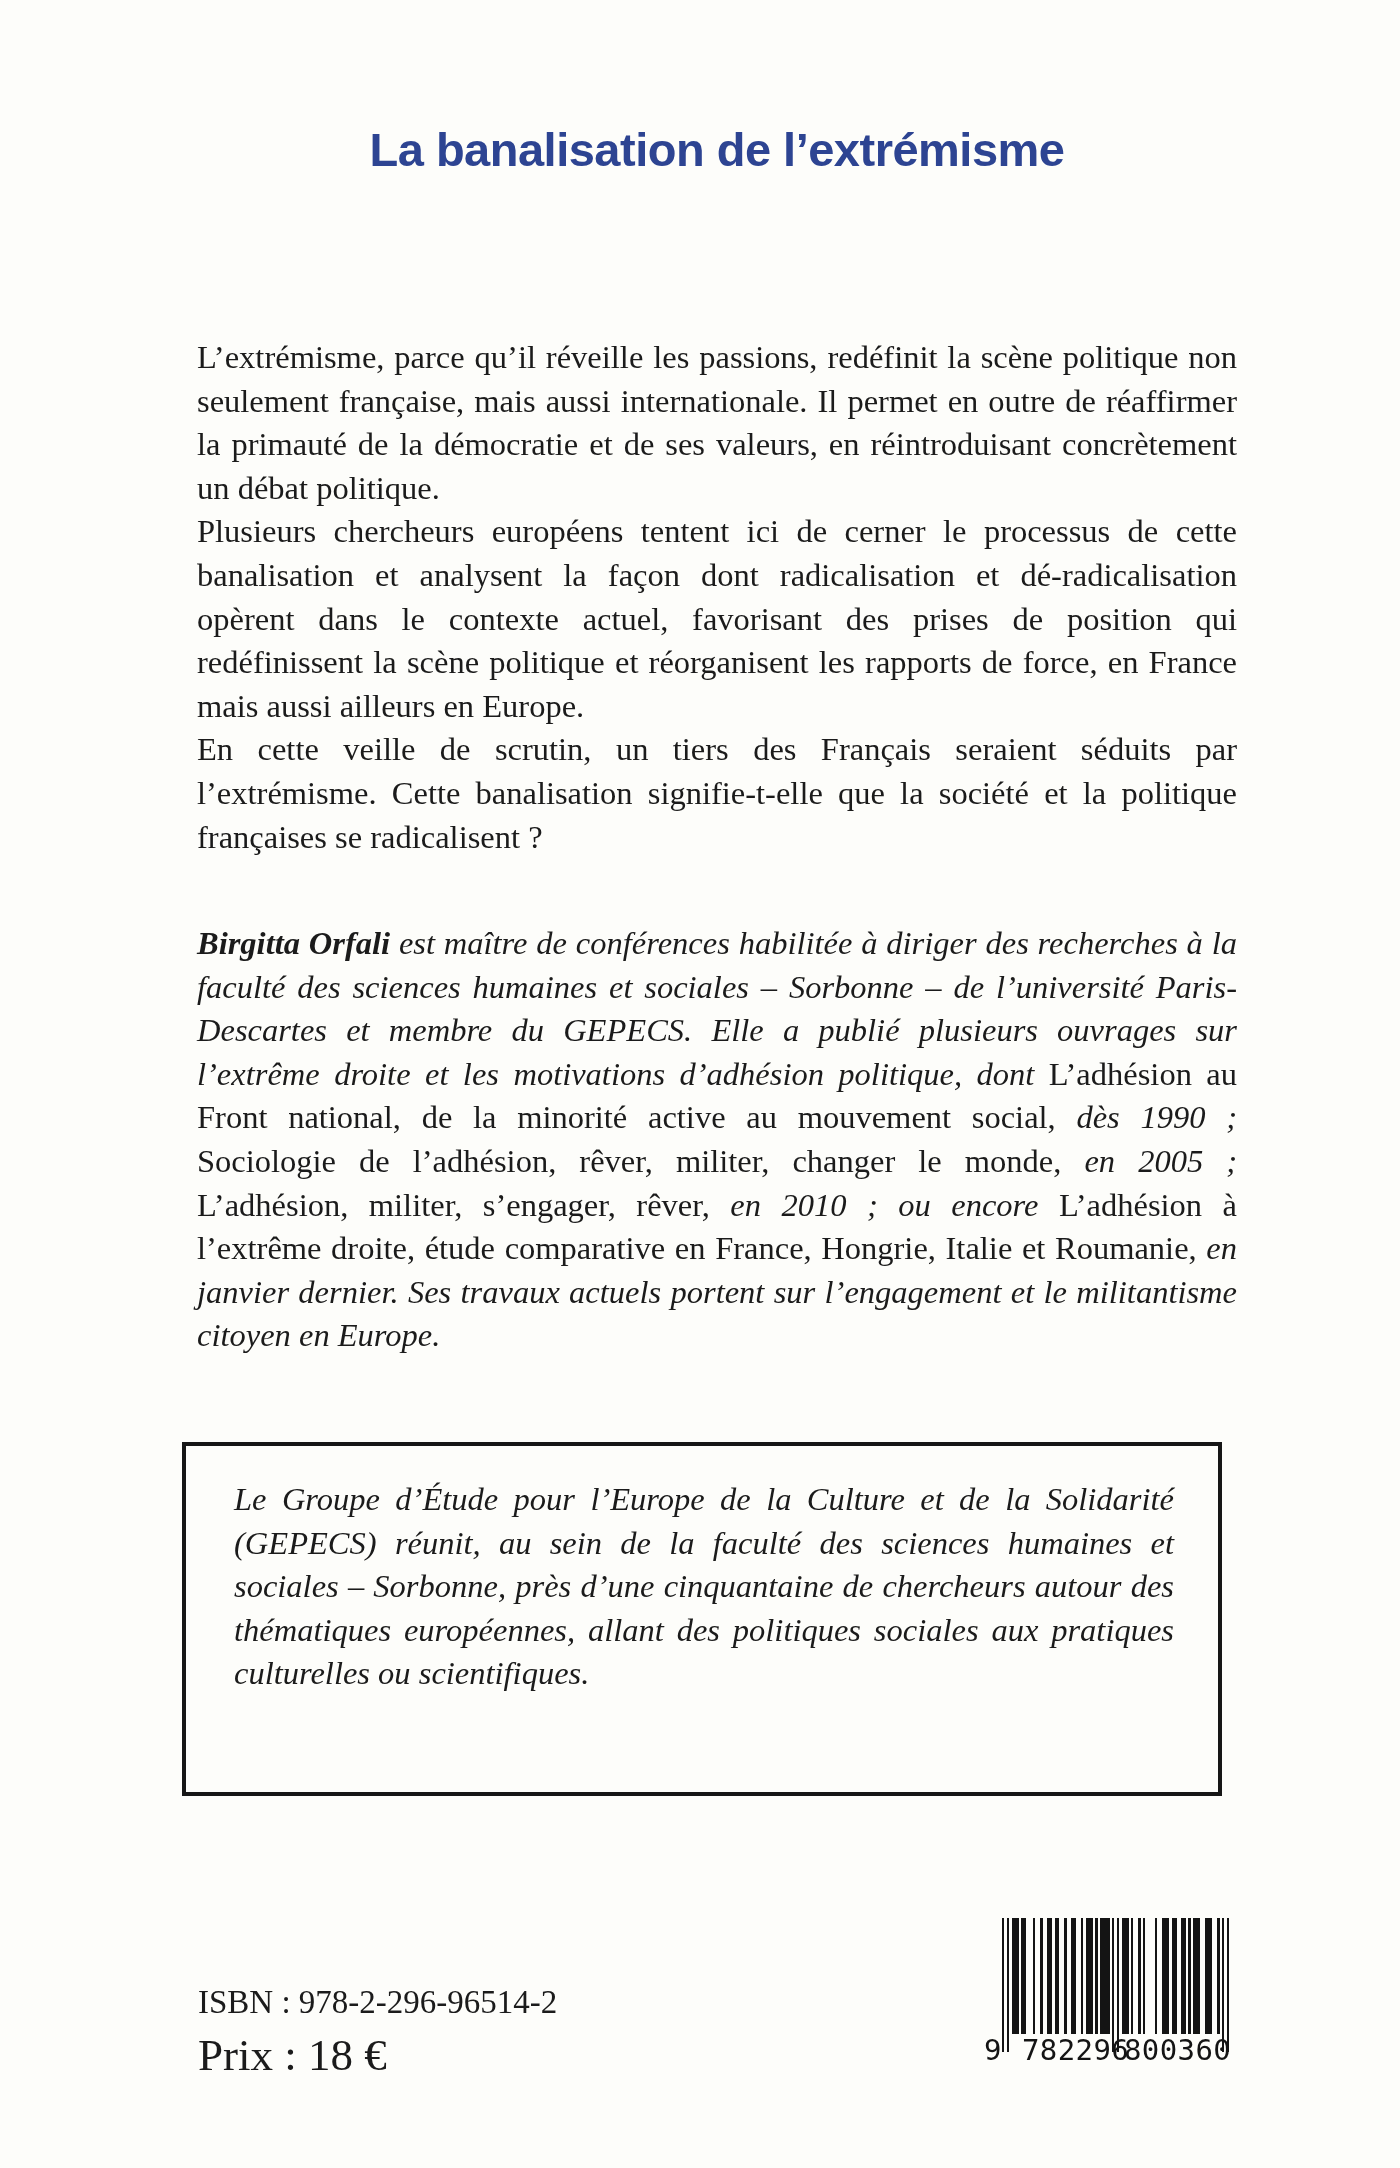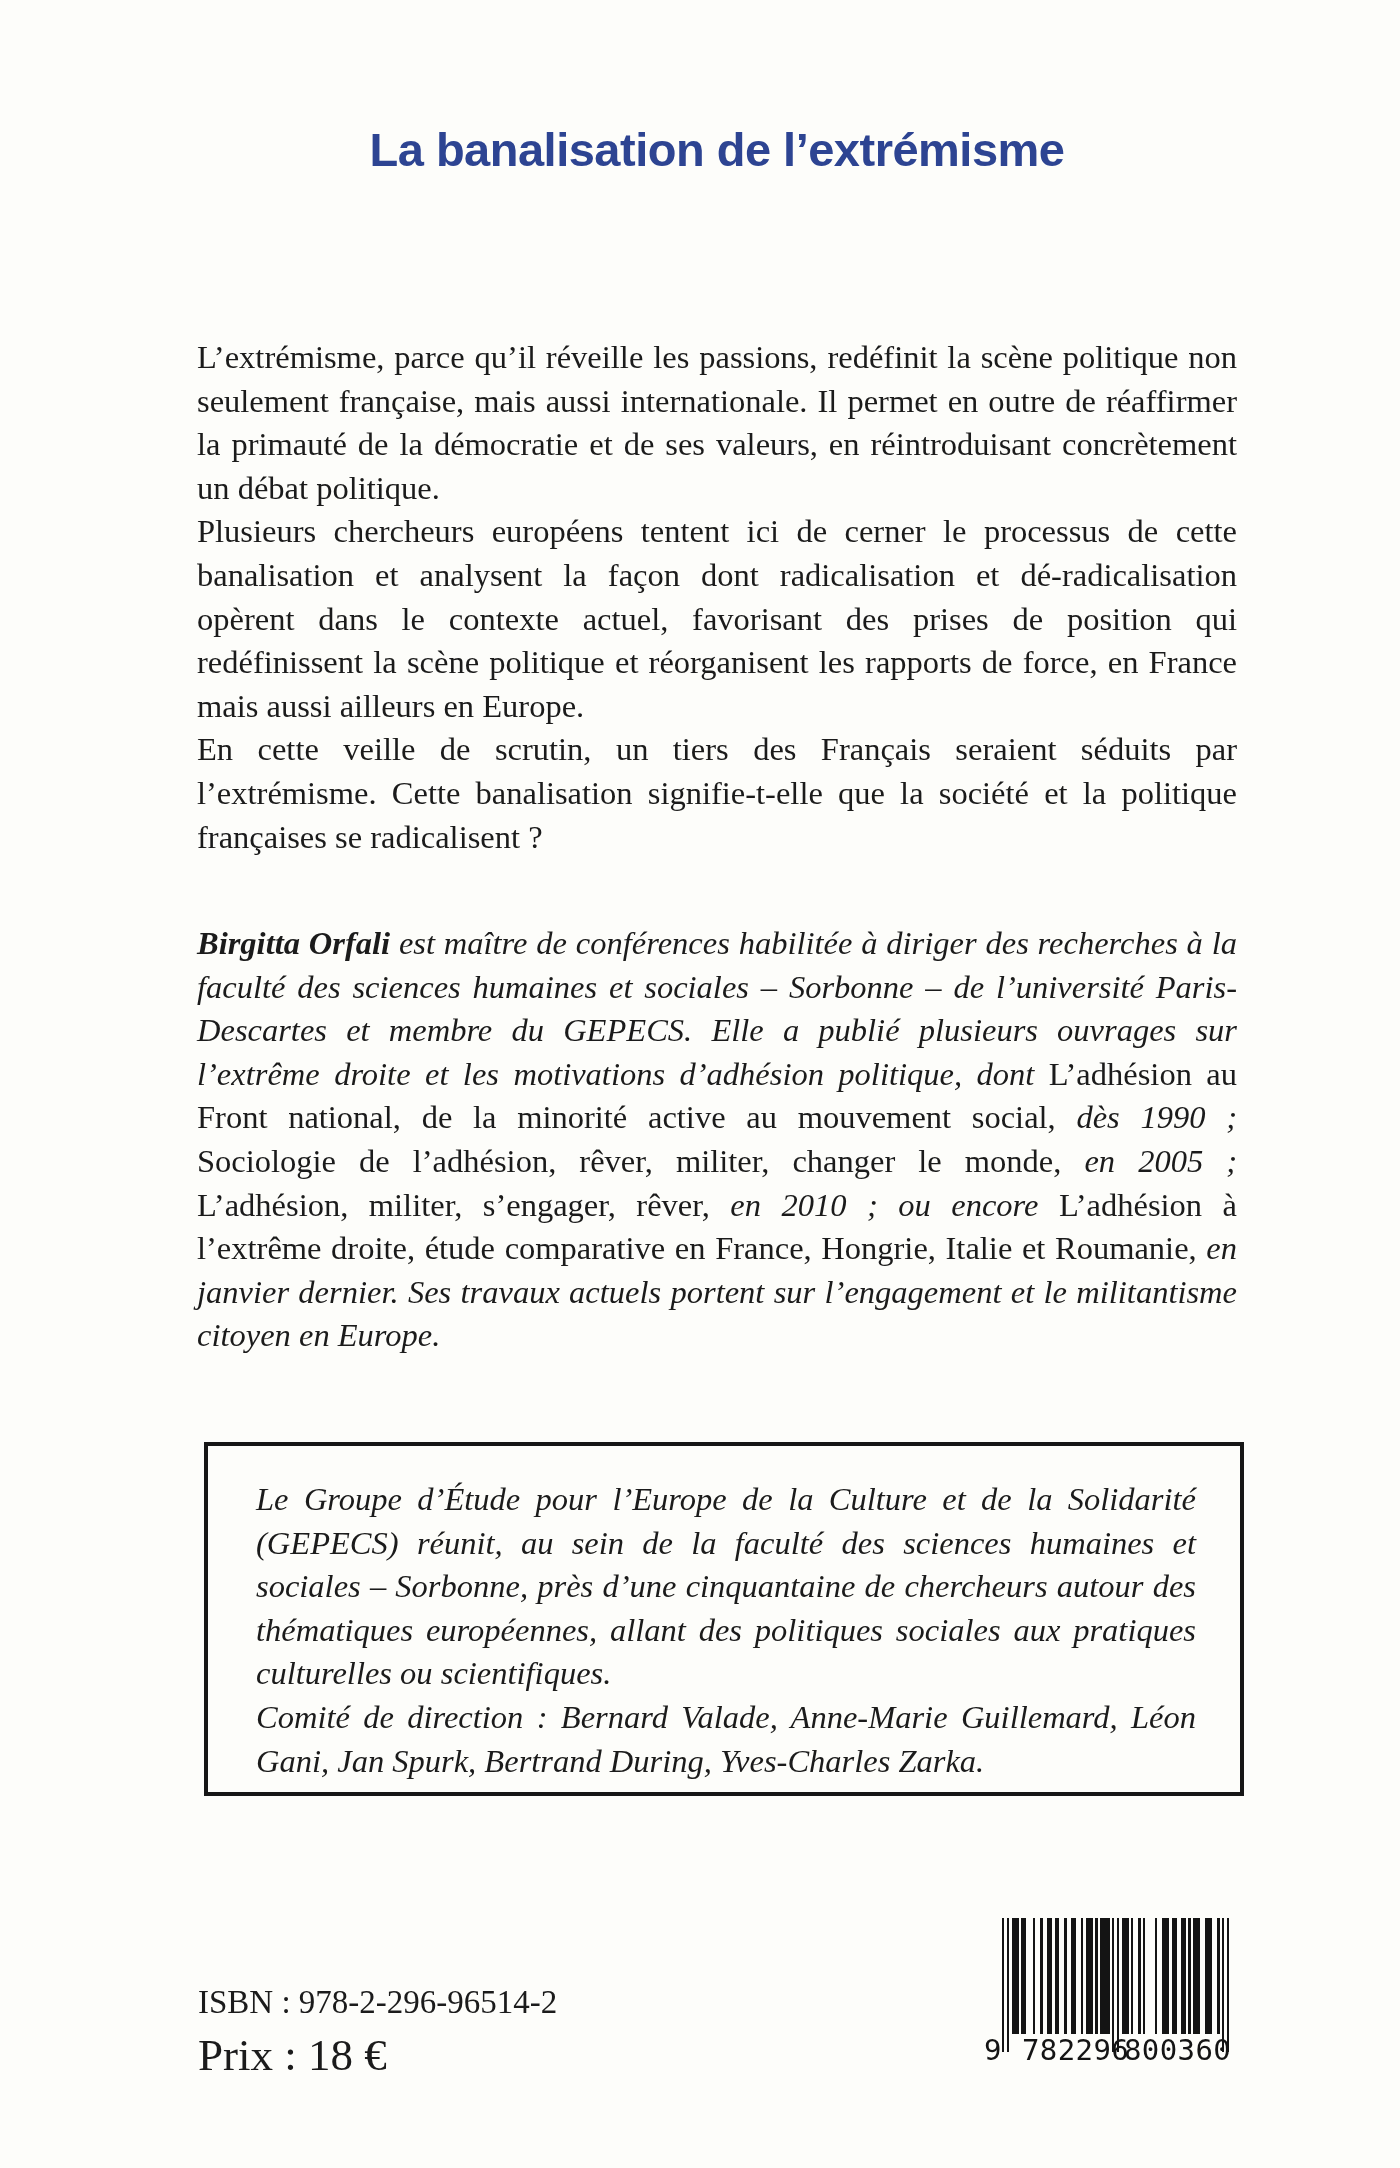--- a/index.html
+++ b/index.html
@@ -51,21 +51,21 @@
     text-align: justify;
     font-style: italic;
   }
   .bio .run-bold-italic { font-weight: bold; font-style: italic; }
   .bio .run-italic { font-style: italic; }
   .bio .run-roman { font-style: normal; }
 
   
   .gepecs-box {
     position: absolute;
-    left: 204px;
+    left: 182px;
     top: 1442px;
     width: 1040px;
     height: 354px;
     box-sizing: border-box;
     border: 4px solid #161616;
     padding: 32px 44px 0 48px;
     font-size: 32.5px;
     line-height: 43.6px;
     font-style: italic;
     text-align: justify;
@@ -129,21 +129,20 @@
   <div class="body-text">
       <p>L’extrémisme, parce qu’il réveille les passions, redéfinit la scène politique non seulement française, mais aussi internationale. Il permet en outre de réaffirmer la primauté de la démocratie et de ses valeurs, en réintroduisant concrètement un débat politique.</p>
       <p>Plusieurs chercheurs européens tentent ici de cerner le processus de cette banalisation et analysent la façon dont radicalisation et dé-radicalisation opèrent dans le contexte actuel, favorisant des prises de position qui redéfinissent la scène politique et réorganisent les rapports de force, en France mais aussi ailleurs en Europe.</p>
       <p>En cette veille de scrutin, un tiers des Français seraient séduits par l’extrémisme. Cette banalisation signifie-t-elle que la société et la politique françaises se radicalisent ?</p>
     </div>
 
   <div class="bio"><span class="run-bold-italic">Birgitta Orfali</span><span class="run-italic"> est maître de conférences habilitée à diriger des recherches à la faculté des sciences humaines et sociales – Sorbonne – de l’université Paris-Descartes et membre du GEPECS. Elle a publié plusieurs ouvrages sur l’extrême droite et les motivations d’adhésion politique, dont </span><span class="run-roman">L’adhésion au Front national, de la minorité active au mouvement social,</span><span class="run-italic"> dès 1990 ; </span><span class="run-roman">Sociologie de l’adhésion, rêver, militer, changer le monde,</span><span class="run-italic"> en 2005 ; </span><span class="run-roman">L’adhésion, militer, s’engager, rêver,</span><span class="run-italic"> en 2010 ; ou encore </span><span class="run-roman">L’adhésion à l’extrême droite, étude comparative en France, Hongrie, Italie et Roumanie,</span><span class="run-italic"> en janvier dernier. Ses travaux actuels portent sur l’engagement et le militantisme citoyen en Europe.</span></div>
 
   <div class="gepecs-box">
       <p>Le Groupe d’Étude pour l’Europe de la Culture et de la Solidarité (GEPECS) réunit, au sein de la faculté des sciences humaines et sociales – Sorbonne, près d’une cinquantaine de chercheurs autour des thématiques européennes, allant des politiques sociales aux pratiques culturelles ou scientifiques.</p>
-      <p>Comité de direction : Bernard Valade, Anne-Marie Guillemard, Léon Gani, Jan Spurk, Bertrand During, Yves-Charles Zarka.</p>
     </div>
 
   <div class="isbn">ISBN : 978-2-296-96514-2</div>
 
   <div class="price">Prix : 18 €</div>
 
   <div class="barcode">
     <div class="bars">
         <div class="module on" style="height: 134px;"></div>
         <div class="module off" style="height: 134px;"></div>

